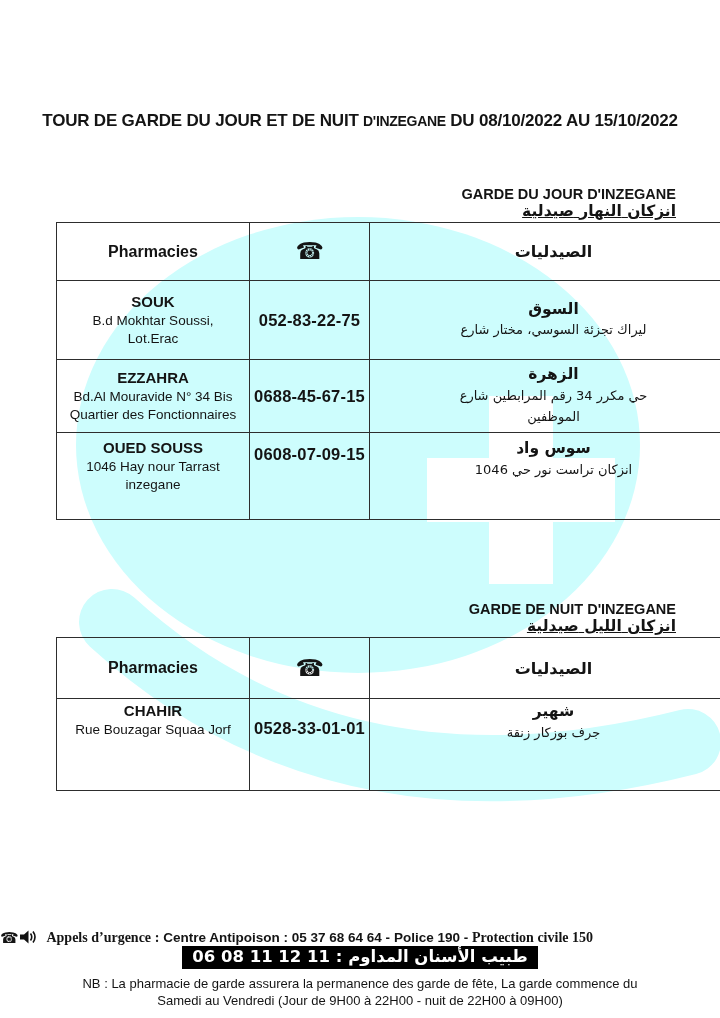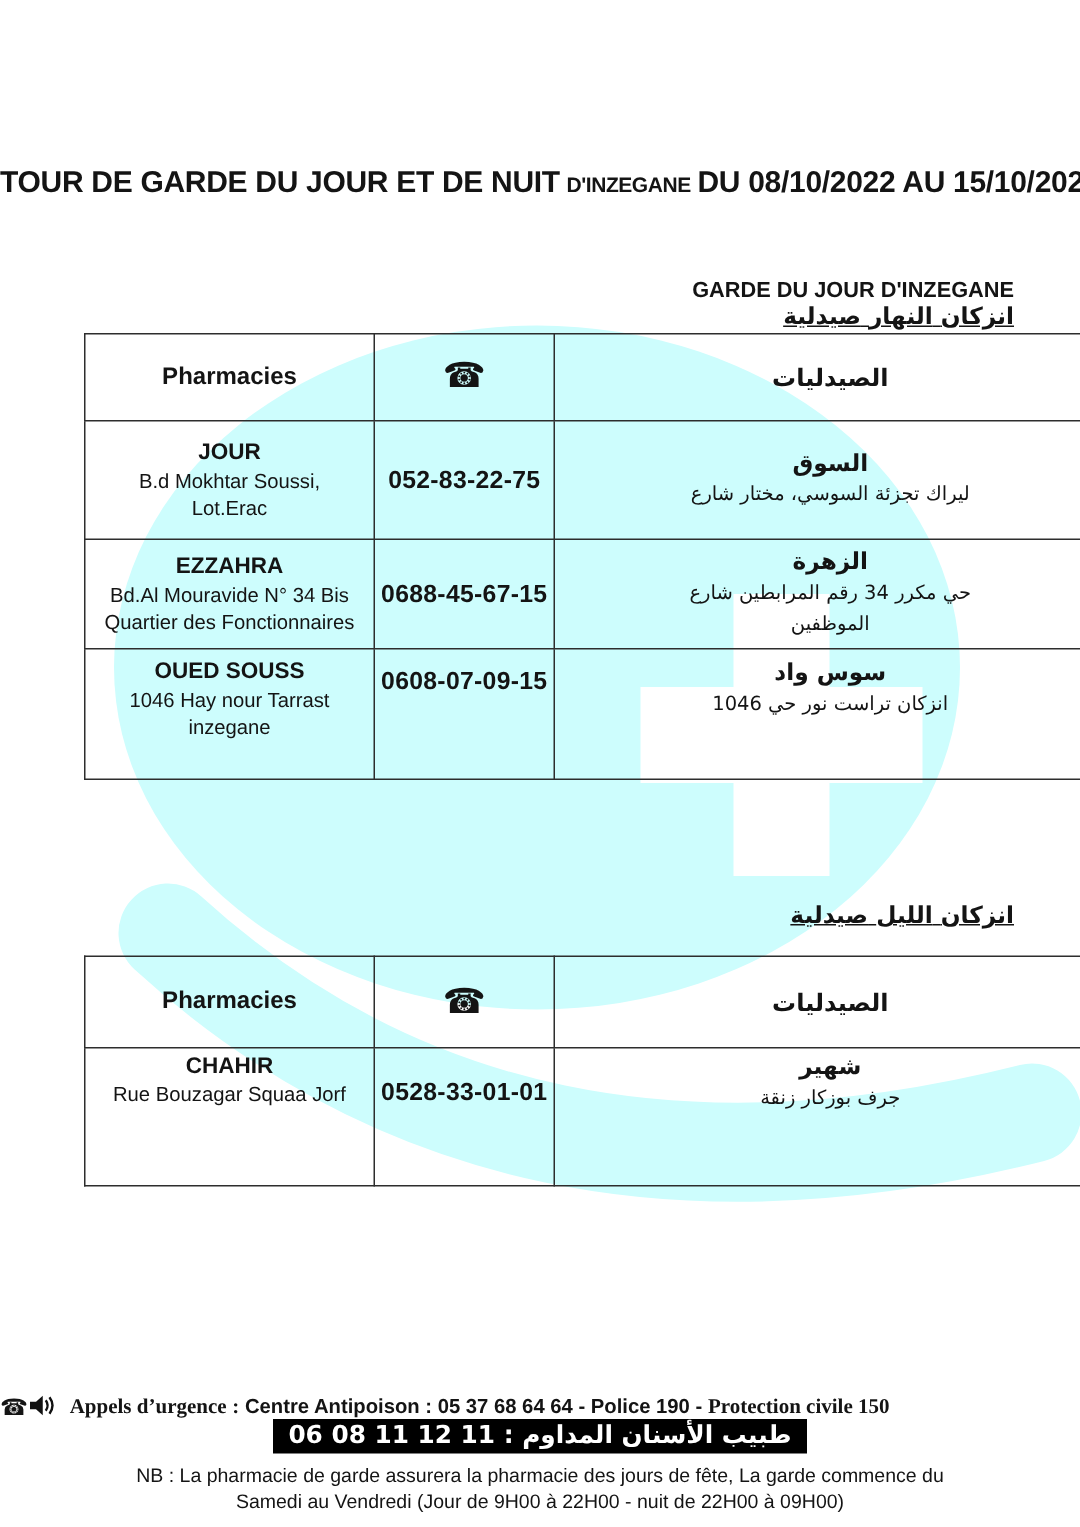--- a/index.html
+++ b/index.html
@@ -3,21 +3,21 @@
 <meta charset="utf-8">
 <style>
   html,body{margin:0;padding:0;background:#e8e8e8;}
   .page{position:relative;width:720px;height:1018px;background:#ffffff;margin:0 auto;
         font-family:"Liberation Sans",sans-serif;color:#141414;overflow:hidden;}
   .watermark{position:absolute;left:0;top:0;z-index:0;}
   .content{position:absolute;inset:0;z-index:1;}
 
   
   .title{position:absolute;top:111px;left:0;width:720px;text-align:center;white-space:nowrap;}
-  .t1{font-weight:bold;font-size:20px;letter-spacing:-0.2px;}
+  .t1{font-weight:bold;font-size:17px;letter-spacing:-0.2px;}
   .t2{font-weight:bold;font-size:14px;letter-spacing:-0.3px;}
 
   
   .sectionrow{position:absolute;left:60px;width:616px;display:flex;justify-content:space-between;align-items:flex-end;flex-direction:column;}
   .sec-fr{font-weight:bold;font-size:14.5px;}
   .sec-ar{font-weight:bold;font-size:15.5px;text-decoration:underline;font-family:"DejaVu Sans",sans-serif;}
 
   
   table.gtable{position:absolute;left:56px;width:682px;border-collapse:collapse;table-layout:fixed;}
   .gtable th,.gtable td{border:1.4px solid #2d2d2d;text-align:center;vertical-align:middle;padding:0;background:transparent;}
@@ -88,21 +88,21 @@
       <tbody>
           <tr style="height:58px;">
         <th class="hfr">Pharmacies</th>
         <th><span class="phicon">☎</span></th>
         <th class="harb ar">
               <div><span dir="rtl">الصيدليات</span></div>
             </th>
       </tr>
       <tr style="height:79px;">
         <td>
-          <div class="pname">JOUR</div>
+          <div class="pname">SOUK</div>
           <div class="addr">B.d Mokhtar Soussi,
 Lot.Erac</div>
         </td>
         <td class="phonecell">052-83-22-75</td>
         <td>
           <div class="arname ar">
                 <div><span dir="rtl">السوق</span></div>
               </div>
           <div class="araddr ar">
                 <div><span dir="rtl">شارع</span> <span dir="rtl">مختار</span> <span dir="rtl">السوسي،</span> <span dir="rtl">تجزئة</span> <span dir="rtl">ليراك</span></div>
@@ -139,20 +139,21 @@
               </div>
           <div class="araddr ar">
                 <div><span dir="rtl">1046</span> <span dir="rtl">حي</span> <span dir="rtl">نور</span> <span dir="rtl">تراست</span> <span dir="rtl">انزكان</span></div>
               </div>
         </td>
       </tr>
     </tbody>
       </table>
 
     <div class="sectionrow" style="top:601px;">
+      <div class="sec-fr">GARDE DE NUIT D'INZEGANE</div>
       <div class="sec-ar ar">
           <div><span dir="rtl">صيدلية</span> <span dir="rtl">الليل</span> <span dir="rtl">انزكان</span></div>
         </div>
     </div>
 
     <table class="gtable" style="top:637px;">
       <colgroup>
           <col style="width:193px">
           <col style="width:120px">
           <col>
@@ -194,17 +195,17 @@
       <span class="sans">Centre Antipoison : 05 37 68 64 64 -</span>
       <span class="sans">Police 190</span>
       <span class="sans">-</span>
       <span class="serif">Protection civile 150</span>
     </div>
 
     <div class="barwrap">
       <div class="bar" dir="ltr" style="background: rgb(0, 0, 0); color: rgb(255, 255, 255);">06 08 11 12 11 : طبيب الأسنان المداوم</div>
     </div>
 
-    <div class="nb">NB : La pharmacie de garde assurera la pharmacie des jours de fête, La garde commence du
+    <div class="nb">NB : La pharmacie de garde assurera la permanence des garde de fête, La garde commence du
 Samedi au Vendredi (Jour de 9H00 à 22H00 - nuit de 22H00 à 09H00)</div>
 
   </div>
 </div>
 
 </body></html>

